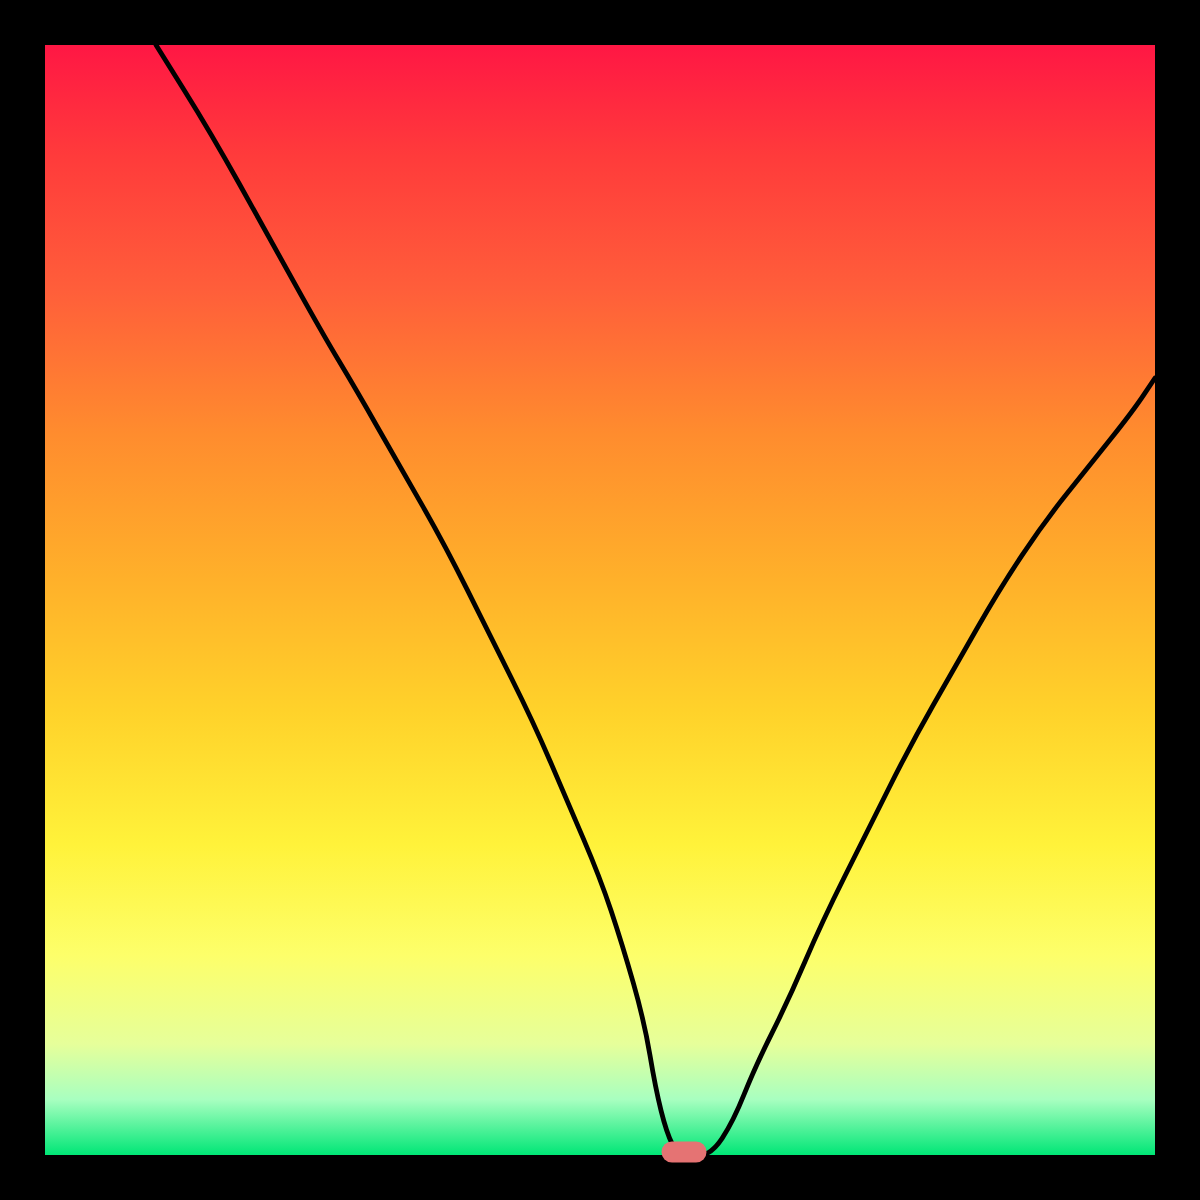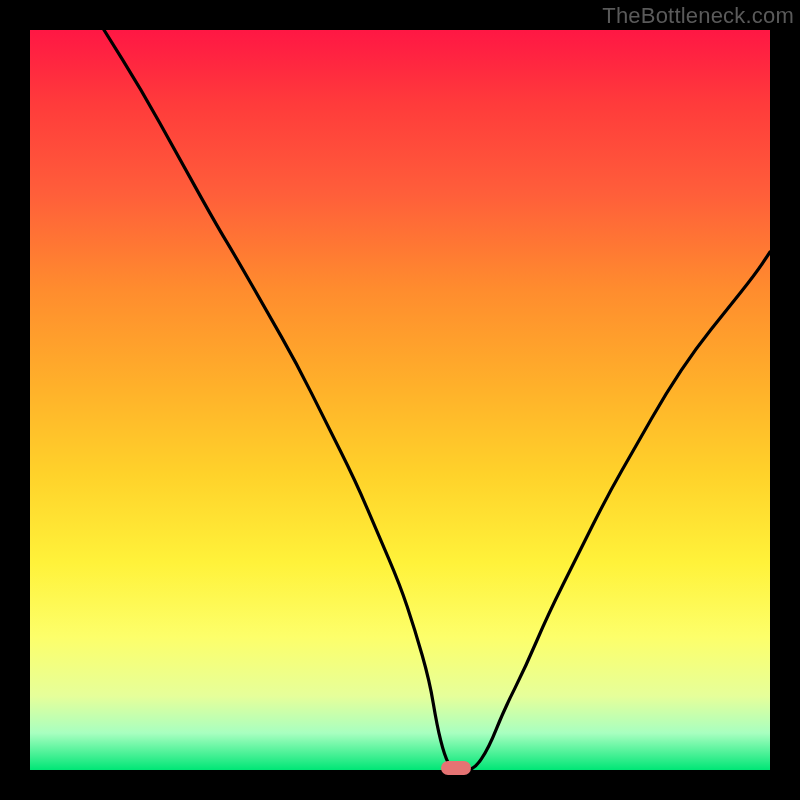--- a/index.html
+++ b/index.html
@@ -60,21 +60,20 @@
     width: 30px;
     height: 14px;
     border-radius: 7px;
     background: #e57373;
   }
 </style>
 </head>
 <body>
 
 <div class="frame">
-  <div class="attribution">TheBottleneck.com</div>
 
   <div class="plot-area">
     <svg class="curve" viewBox="0 0 740 740" preserveAspectRatio="none">
       <path fill="none" stroke="#000" stroke-width="3.2" stroke-linecap="round" d="M 74.0 0.0 Q 74.0 0.0 92.5 29.6 Q 111.0 59.2 129.5 92.5 Q 148.0 125.8 166.5 159.1 Q 185.0 192.4 196.1 210.9 Q 207.2 229.4 222.0 255.3 Q 236.8 281.2 251.6 307.1 Q 266.4 333.0 281.2 362.6 Q 296.0 392.2 310.8 421.8 Q 325.6 451.4 336.7 477.3 Q 347.8 503.2 358.9 529.1 Q 370.0 555.0 377.4 577.2 Q 384.8 599.4 392.2 625.3 Q 399.6 651.2 403.3 673.4 Q 407.0 695.6 410.7 710.4 Q 414.4 725.2 418.1 732.6 Q 421.8 740.0 425.5 740.0 Q 429.2 740.0 436.6 740.0 Q 444.0 740.0 451.4 728.9 Q 458.8 717.8 466.2 699.3 Q 473.6 680.8 484.7 658.6 Q 495.8 636.4 506.9 610.5 Q 518.0 584.6 532.8 555.0 Q 547.6 525.4 562.4 495.8 Q 577.2 466.2 592.0 440.3 Q 606.8 414.4 621.6 388.5 Q 636.4 362.6 651.2 340.4 Q 666.0 318.2 680.8 299.7 Q 695.6 281.2 710.4 262.7 Q 725.2 244.2 732.6 233.1 T 740.0 222.0"></path>
     </svg>
     <div class="marker" style="left: 410.5px; top: 731px;"></div>
   </div>
 </div>
 
 </body></html>

